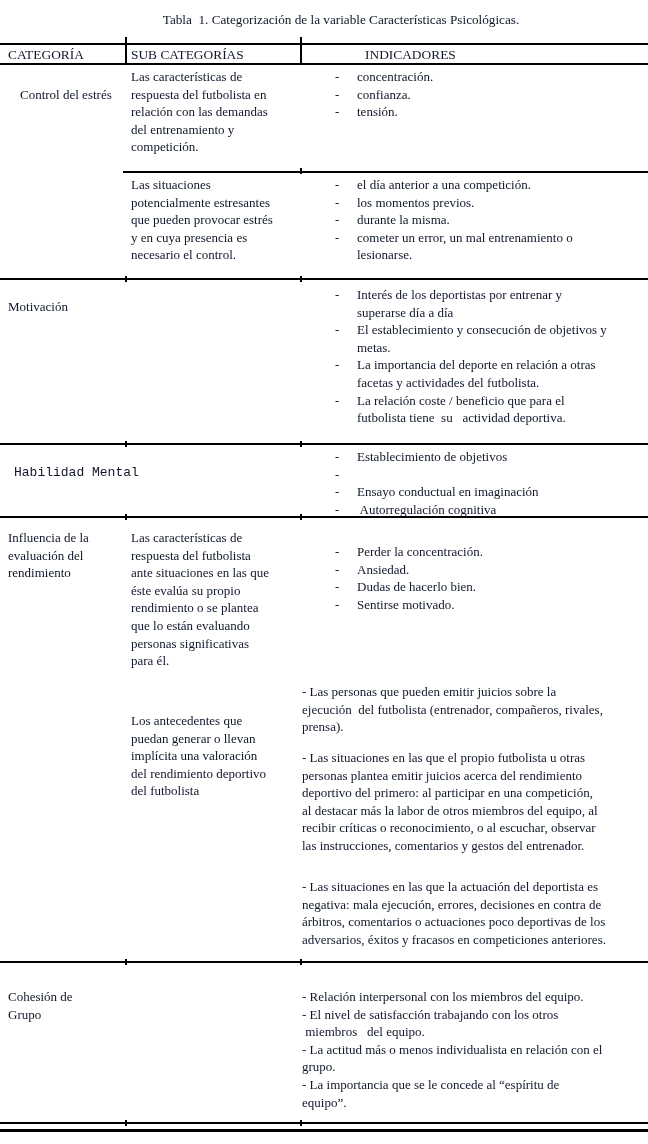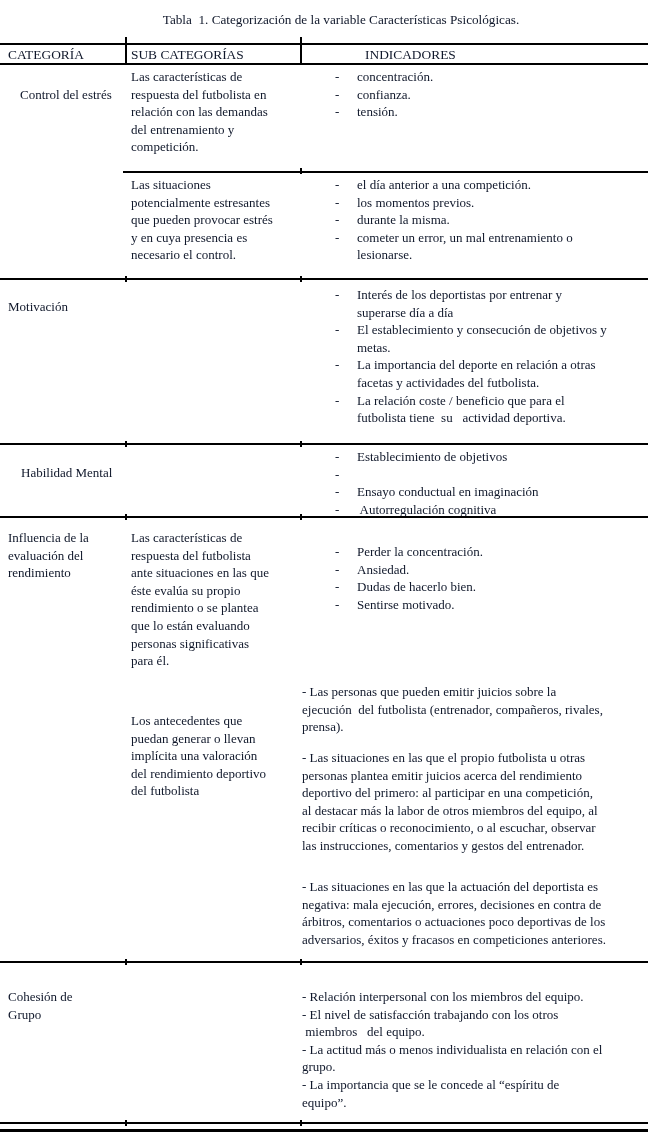--- a/index.html
+++ b/index.html
@@ -82,21 +82,21 @@
       <div class="li"><span class="dash">-</span><span>La importancia del deporte en relación a otras</span></div>
       <div class="li"><span class="dash"></span><span>facetas y actividades del futbolista.</span></div>
       <div class="li"><span class="dash">-</span><span>La relación coste / beneficio que para el</span></div>
       <div class="li"><span class="dash"></span><span>futbolista tiene  su   actividad deportiva.</span></div>
     </div>
 
   <div class="rule" style="left:0;top:443px;width:648px;height:2px;"></div>
   <div class="tick" style="left:125px;top:441px;"></div>
   <div class="tick" style="left:300px;top:441px;"></div>
 
-  <div class="abs ln" style="left:21px;top:464px;">Habilidad Mental</div>
+  <div class="abs ln" style="left:14px;top:464px;font-family:Liberation Mono, monospace;">Habilidad Mental</div>
   <div class="abs" style="left:335px;top:448px;">
       <div class="li"><span class="dash">-</span><span>Establecimiento de objetivos</span></div>
       <div class="li"><span class="dash">-</span></div>
       <div class="li"><span class="dash">-</span><span>Ensayo conductual en imaginación</span></div>
       <div class="li"><span class="dash">-</span><span> Autorregulación cognitiva</span></div>
     </div>
 
   <div class="rule" style="left:0;top:516px;width:648px;height:2px;"></div>
   <div class="tick" style="left:125px;top:514px;"></div>
   <div class="tick" style="left:300px;top:514px;"></div>

